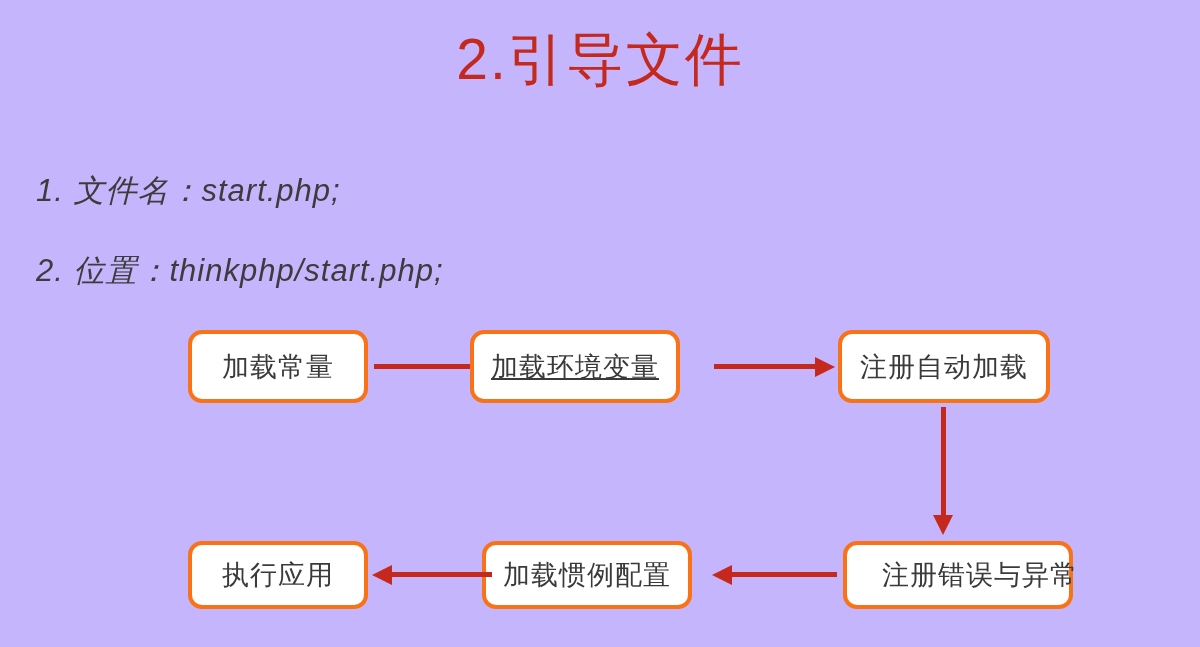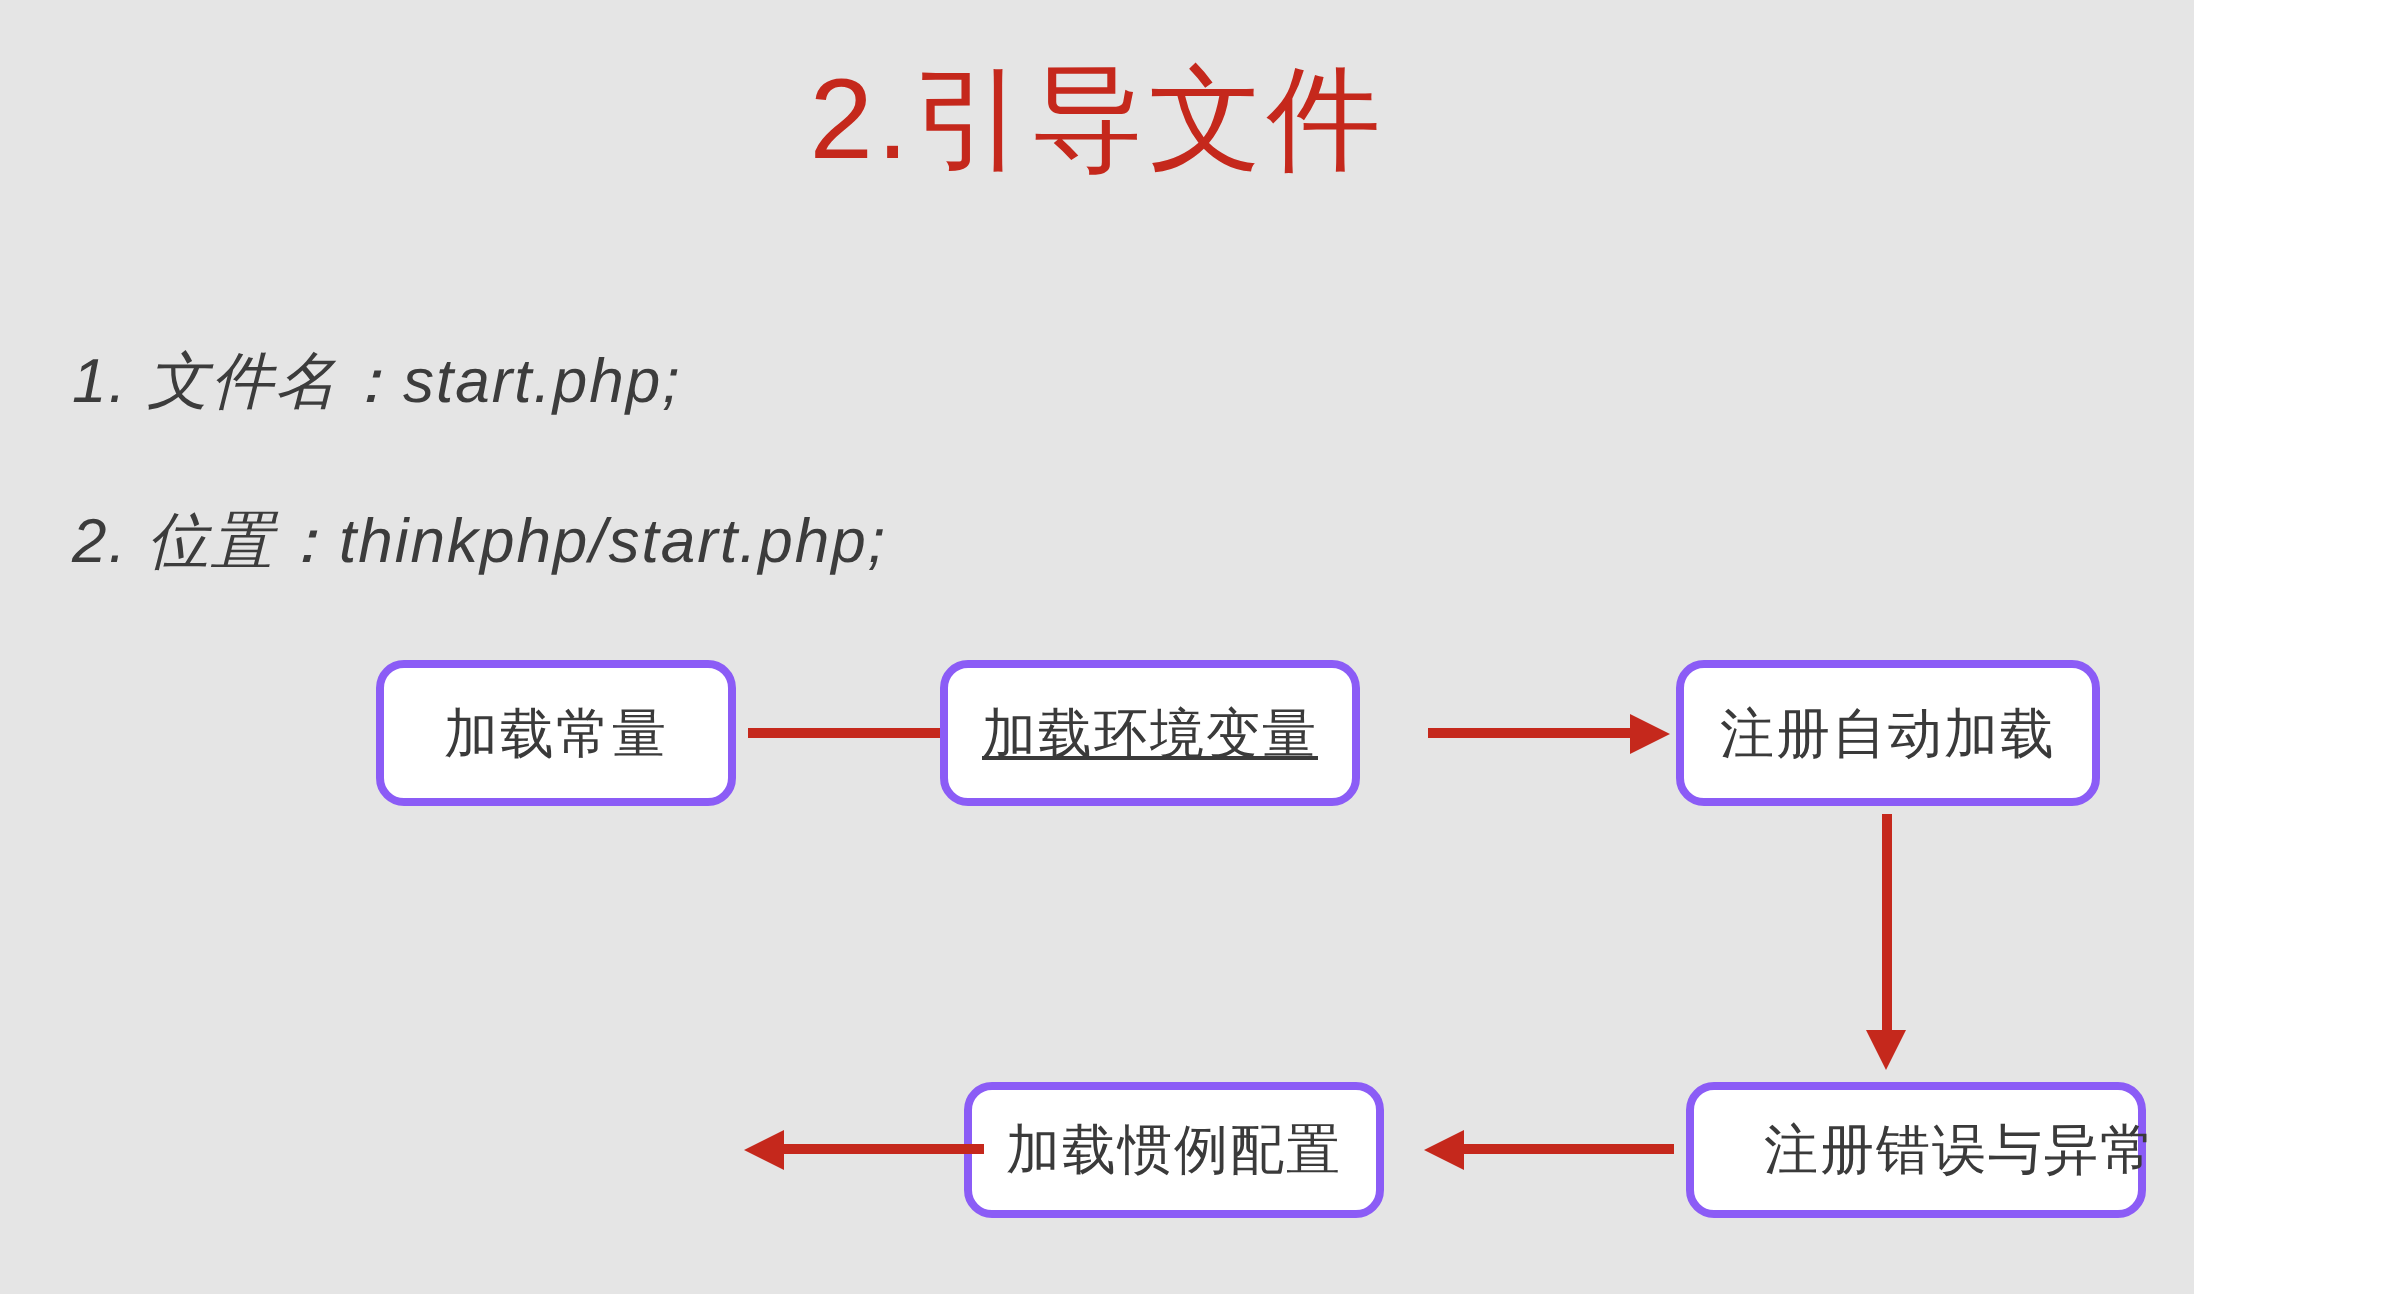--- a/index.html
+++ b/index.html
@@ -3,23 +3,23 @@
 <meta charset="utf-8">
 <style>
   html, body {
     margin: 0;
     padding: 0;
     background: #ffffff;
     font-family: "Liberation Sans", "DejaVu Sans", sans-serif;
   }
   .canvas {
     position: relative;
-    width: 1097px;
+    width: 1200px;
     height: 647px;
-    background: #e5e5e5;
+    background: #c4b5fd;
     overflow: hidden;
   }
 
   
   .slide-title {
     position: absolute;
     top: 22px;
     left: 0;
     width: 100%;
     text-align: center;
@@ -40,21 +40,21 @@
     font-style: italic;
   }
   .li-1 { top: 170px; }
   .li-2 { top: 250px; }
   .li-3 { top: 334px; }
 
   
   .node {
     position: absolute;
     box-sizing: border-box;
-    border: 4px solid #8b5cf6;
+    border: 4px solid #f97316;
     border-radius: 14px;
     background: #ffffff;
     display: flex;
     align-items: center;
     justify-content: center;
     font-size: 27px;
     color: #3a3a3a;
     letter-spacing: 1px;
     white-space: nowrap;
   }
@@ -137,14 +137,15 @@
   <div class="varrow down a3"></div>
 
   <div class="node n4">注册错误与异常</div>
 
   <div class="harrow left a4"></div>
 
   <div class="node n5">加载惯例配置</div>
 
   <div class="harrow left a5"></div>
 
+  <div class="node n6">执行应用</div>
 
 </div>
 
 </body></html>

